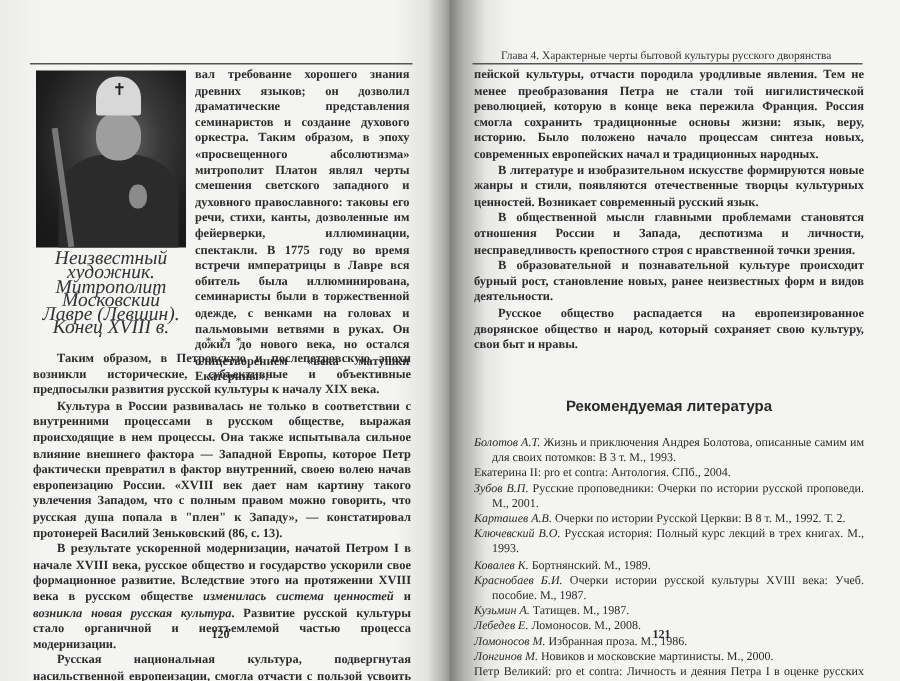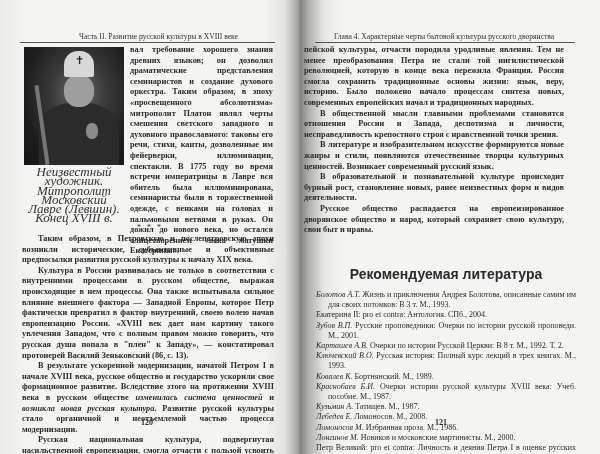--- a/index.html
+++ b/index.html
@@ -67,34 +67,33 @@
   .col-right-of-img { position: absolute; left: 130px; top: 45px; width: 143px; }
   .stars { position: absolute; left: 0; width: 300px; top: 223px; text-align: center; font-size: 8px; letter-spacing: 2px; }
   .left-body { position: absolute; left: 22px; top: 234px; width: 252px; }
   .pagenum { position: absolute; top: 418px; font-size: 8px; font-weight: bold; }
   .left .pagenum { left: 141px; }
   .right .pagenum { left: 435px; }
 
   .right-body { position: absolute; left: 316px; top: 45px; width: 260px; }
   .section-title {
     position: absolute; left: 316px; width: 260px; top: 266px;
-    text-align: center; font-weight: bold; font-size: 14px;
+    text-align: center; font-weight: bold; font-size: 10px;
     font-family: "Liberation Sans", "DejaVu Sans", sans-serif; color: #2a2a2a;
   }
   .biblio { position: absolute; left: 316px; top: 290px; width: 260px; font-size: 8px; line-height: 10.2px; }
   .biblio .entry { padding-left: 12px; text-indent: -12px; text-align: justify; margin: 0; }
   .biblio .author { font-style: italic; }
 </style>
 </head>
 <body>
 
 <div class="spread">
 
   <div class="page left">
-    <div class="running-head">Часть II. Развитие русской культуры в XVIII веке</div>
     <div class="rule"></div>
 
     <div class="portrait">
       <div class="robe"></div>
       <div class="staff"></div>
       <div class="face"></div>
       <div class="mitre"></div>
       <div class="cross">✝</div>
       <div class="medal"></div>
     </div>
@@ -119,24 +118,24 @@
       <p class="indent">Русская национальная культура, подвергнутая насильственной европеизации, смогла отчасти с пользой усвоить достижения евро-</p>
     </div>
 
     <div class="pagenum">120</div>
   </div>
 
   <div class="page right">
     <div class="running-head" style="left:34px">Глава 4. Характерные черты бытовой культуры русского дворянства</div>
     <div class="rule" style="left:15px;width:260px"></div>
 
-    <div class="text right-body" style="left:4px">
+    <div class="text right-body" style="left:16px">
       <p>пейской культуры, отчасти породила уродливые явления. Тем не менее преобразования Петра не стали той нигилистической революцией, которую в конце века пережила Франция. Россия смогла сохранить традиционные основы жизни: язык, веру, историю. Было положено начало процессам синтеза новых, современных европейских начал и традиционных народных.</p>
+      <p class="indent">В литературе и изобразительном искусстве формируются новые жанры и стили, появляются отечественные творцы культурных ценностей. Возникает современный русский язык.</p>
       <p class="indent">В общественной мысли главными проблемами становятся отношения России и Запада, деспотизма и личности, несправедливость крепостного строя с нравственной точки зрения.</p>
-      <p class="indent">В литературе и изобразительном искусстве формируются новые жанры и стили, появляются отечественные творцы культурных ценностей. Возникает современный русский язык.</p>
       <p class="indent">В образовательной и познавательной культуре происходит бурный рост, становление новых, ранее неизвестных форм и видов деятельности.</p>
       <p class="indent">Русское общество распадается на европеизированное дворянское общество и народ, который сохраняет свою культуру, свои быт и нравы.</p>
     </div>
 
     <div class="section-title" style="left:16px">Рекомендуемая литература</div>
 
     <div class="biblio" style="left:16px">
       <p class="entry"><span class="author">Болотов А.Т.</span><span> Жизнь и приключения Андрея Болотова, описанные самим им для своих потомков: В 3 т. М., 1993.</span></p>
       <p class="entry"><span class="author"></span><span>Екатерина II: pro et contra: Антология. СПб., 2004.</span></p>
       <p class="entry"><span class="author">Зубов В.П.</span><span> Русские проповедники: Очерки по истории русской проповеди. М., 2001.</span></p>

